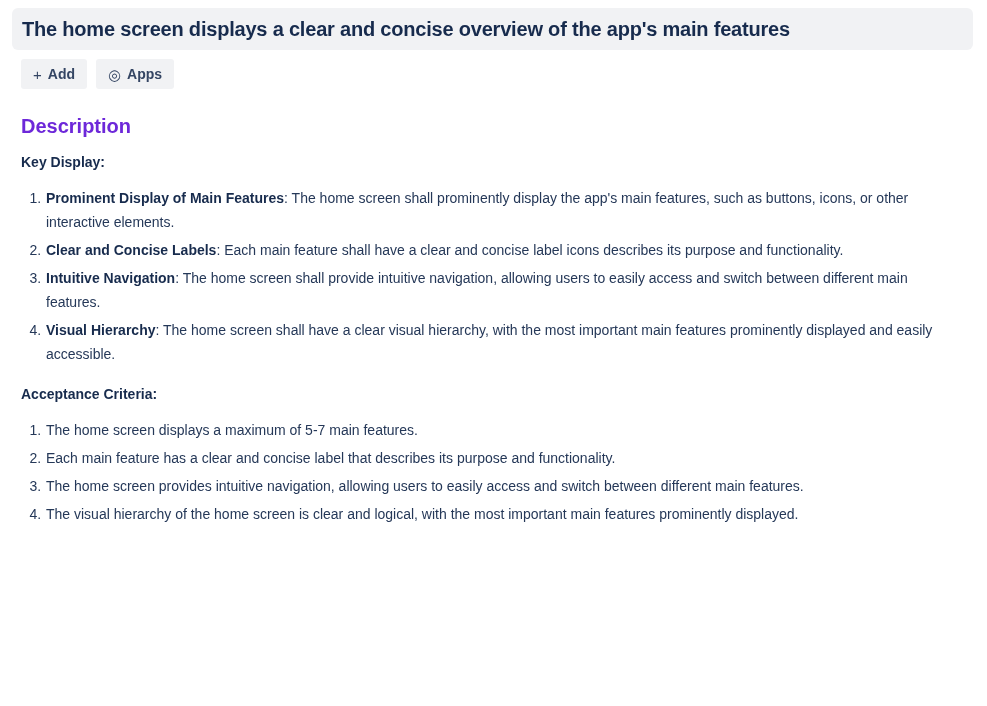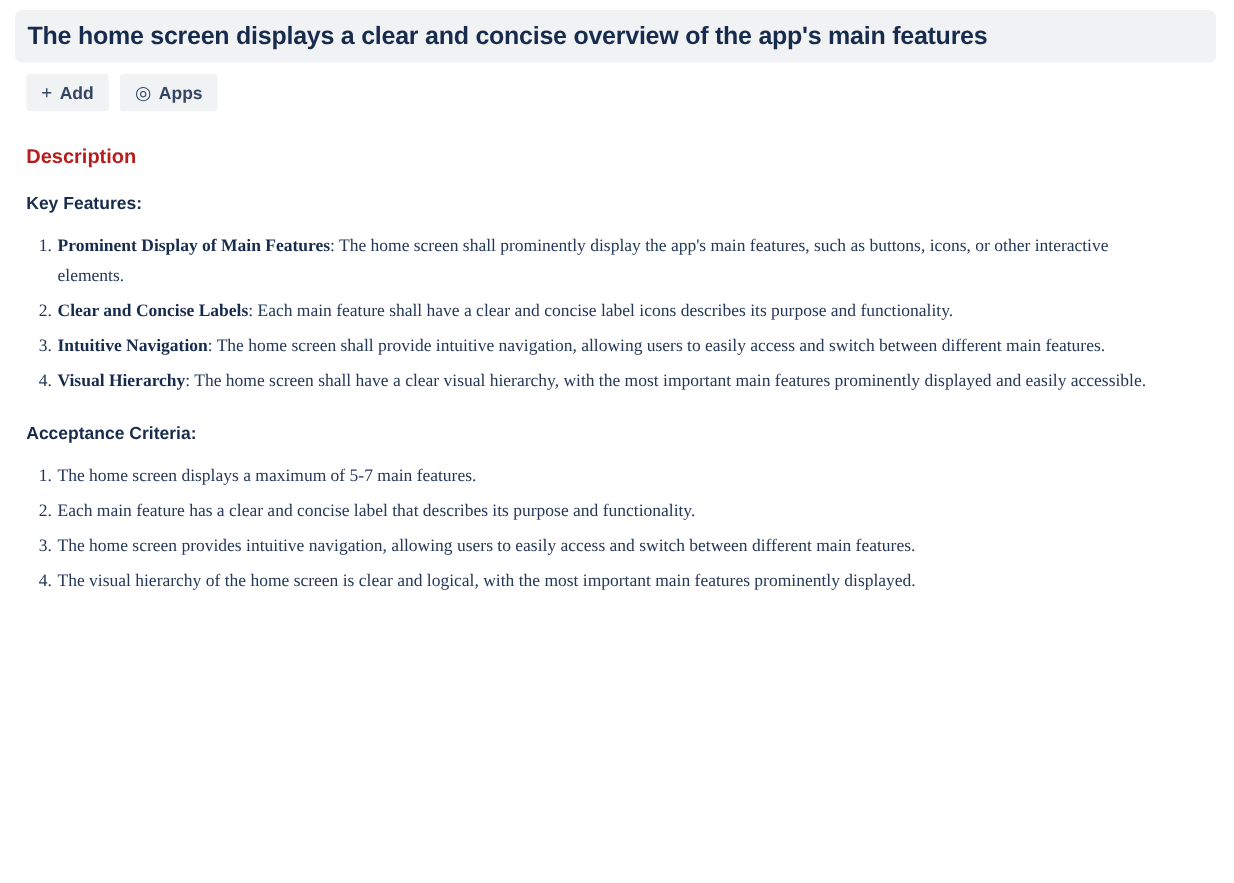--- a/index.html
+++ b/index.html
@@ -59,41 +59,40 @@
   }
   .content {
     margin: 27px 0 0 9px;
     max-width: 912px;
     font-size: 14px;
     line-height: 24px;
     color: #253858;
   }
   .desc-heading {
     margin: 0 0 8px 0;
-    font-size: 16px;
+    font-size: 20px;
     line-height: 20px;
     font-weight: 700;
-    color: #b91c1c;
+    color: #6d28d9;
   }
   .intro {
     margin: 0 0 14px 0;
   }
   .section-label {
     margin: 14px 0 0 0;
     font-weight: 700;
     color: #172B4D;
   }
   ol.num-list {
     margin: 12px 0 16px 0;
     padding-left: 24px;
   }
   ol.num-list li {
     margin-bottom: 4px;
     padding-left: 1px;
-    font-family: Liberation Serif, serif;
   }
   ol.num-list li strong {
     color: #172B4D;
   }
 </style>
 </head>
 <body>
 
 <div class="page">
 
@@ -110,21 +109,21 @@
       <span class="icon">◎</span>
       <span>Apps</span>
     </button>
   </div>
 
   <div class="content">
 
     <h2 class="desc-heading">Description</h2>
 
 
-    <p class="section-label">Key Features:</p>
+    <p class="section-label">Key Display:</p>
     <ol class="num-list">
       <li><strong>Prominent Display of Main Features</strong><span>: The home screen shall prominently display the app's main features, such as buttons, icons, or other interactive elements.</span></li>
       <li><strong>Clear and Concise Labels</strong><span>: Each main feature shall have a clear and concise label icons describes its purpose and functionality.</span></li>
       <li><strong>Intuitive Navigation</strong><span>: The home screen shall provide intuitive navigation, allowing users to easily access and switch between different main features.</span></li>
       <li><strong>Visual Hierarchy</strong><span>: The home screen shall have a clear visual hierarchy, with the most important main features prominently displayed and easily accessible.</span></li>
     </ol>
 
     <p class="section-label">Acceptance Criteria:</p>
     <ol class="num-list">
       <li><span>The home screen displays a maximum of 5-7 main features.</span></li>

